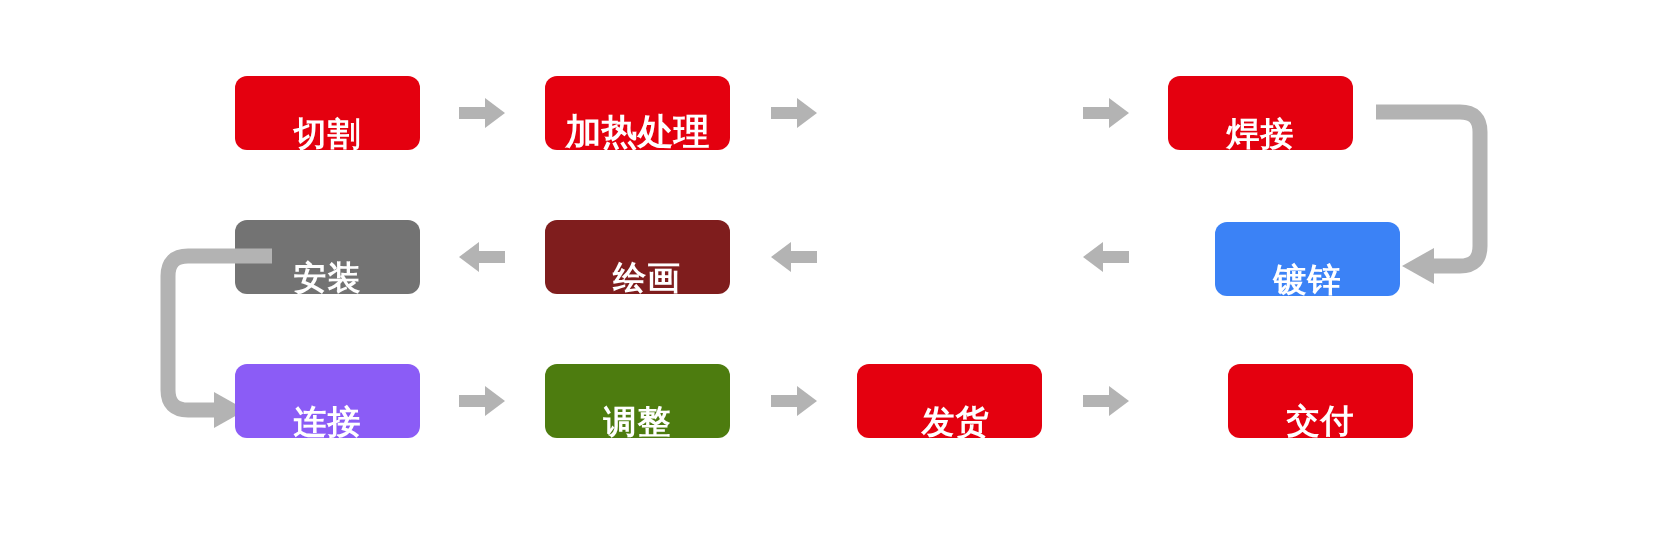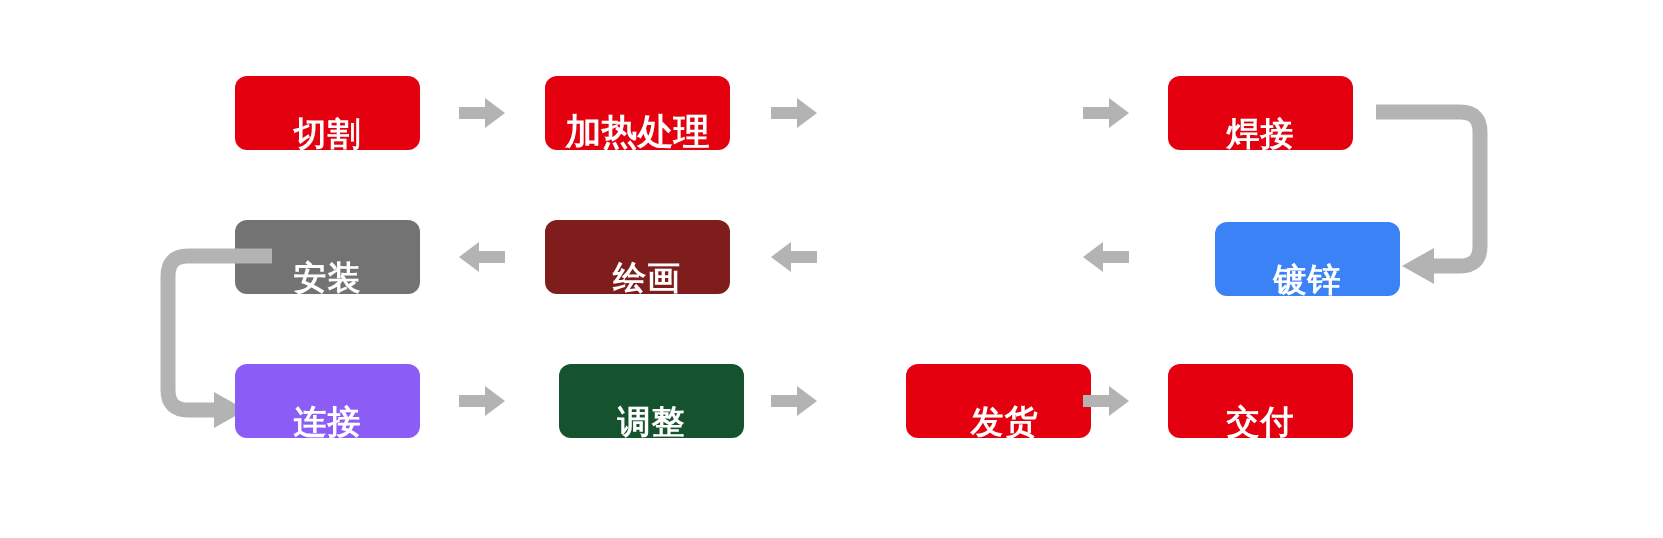--- a/index.html
+++ b/index.html
@@ -134,37 +134,37 @@
   <div class="node-box" style="left:235px; top:364px; background:#8b5cf6;">
     <span class="node-label">连接</span>
   </div>
 
   <div class="arrow" style="left:459px; top:384px;">
     <svg width="46" height="34" viewBox="0 0 46 34">
       <polygon points="0,11 26,11 26,2 46,17 26,32 26,23 0,23" fill="#B3B3B3"></polygon>
     </svg>
   </div>
 
-  <div class="node-box" style="left:559px; top:364px; background:#14532d;">
+  <div class="node-box" style="left:545px; top:364px; background:#4d7c0f;">
     <span class="node-label">调整</span>
   </div>
 
   <div class="arrow" style="left:771px; top:384px;">
     <svg width="46" height="34" viewBox="0 0 46 34">
       <polygon points="0,11 26,11 26,2 46,17 26,32 26,23 0,23" fill="#B3B3B3"></polygon>
     </svg>
   </div>
 
-  <div class="node-box" style="left:906px; top:364px; background:#E4000F;padding-left:12px;">
+  <div class="node-box" style="left:857px; top:364px; background:#E4000F;padding-left:12px;">
     <span class="node-label">发货</span>
   </div>
 
   <div class="arrow" style="left:1083px; top:384px;">
     <svg width="46" height="34" viewBox="0 0 46 34">
       <polygon points="0,11 26,11 26,2 46,17 26,32 26,23 0,23" fill="#B3B3B3"></polygon>
     </svg>
   </div>
 
-  <div class="node-box" style="left:1168px; top:364px; background:#E4000F;">
+  <div class="node-box" style="left:1228px; top:364px; background:#E4000F;font-family:Liberation Serif, serif;">
     <span class="node-label">交付</span>
   </div>
 
 </div>
 
 </body></html>

